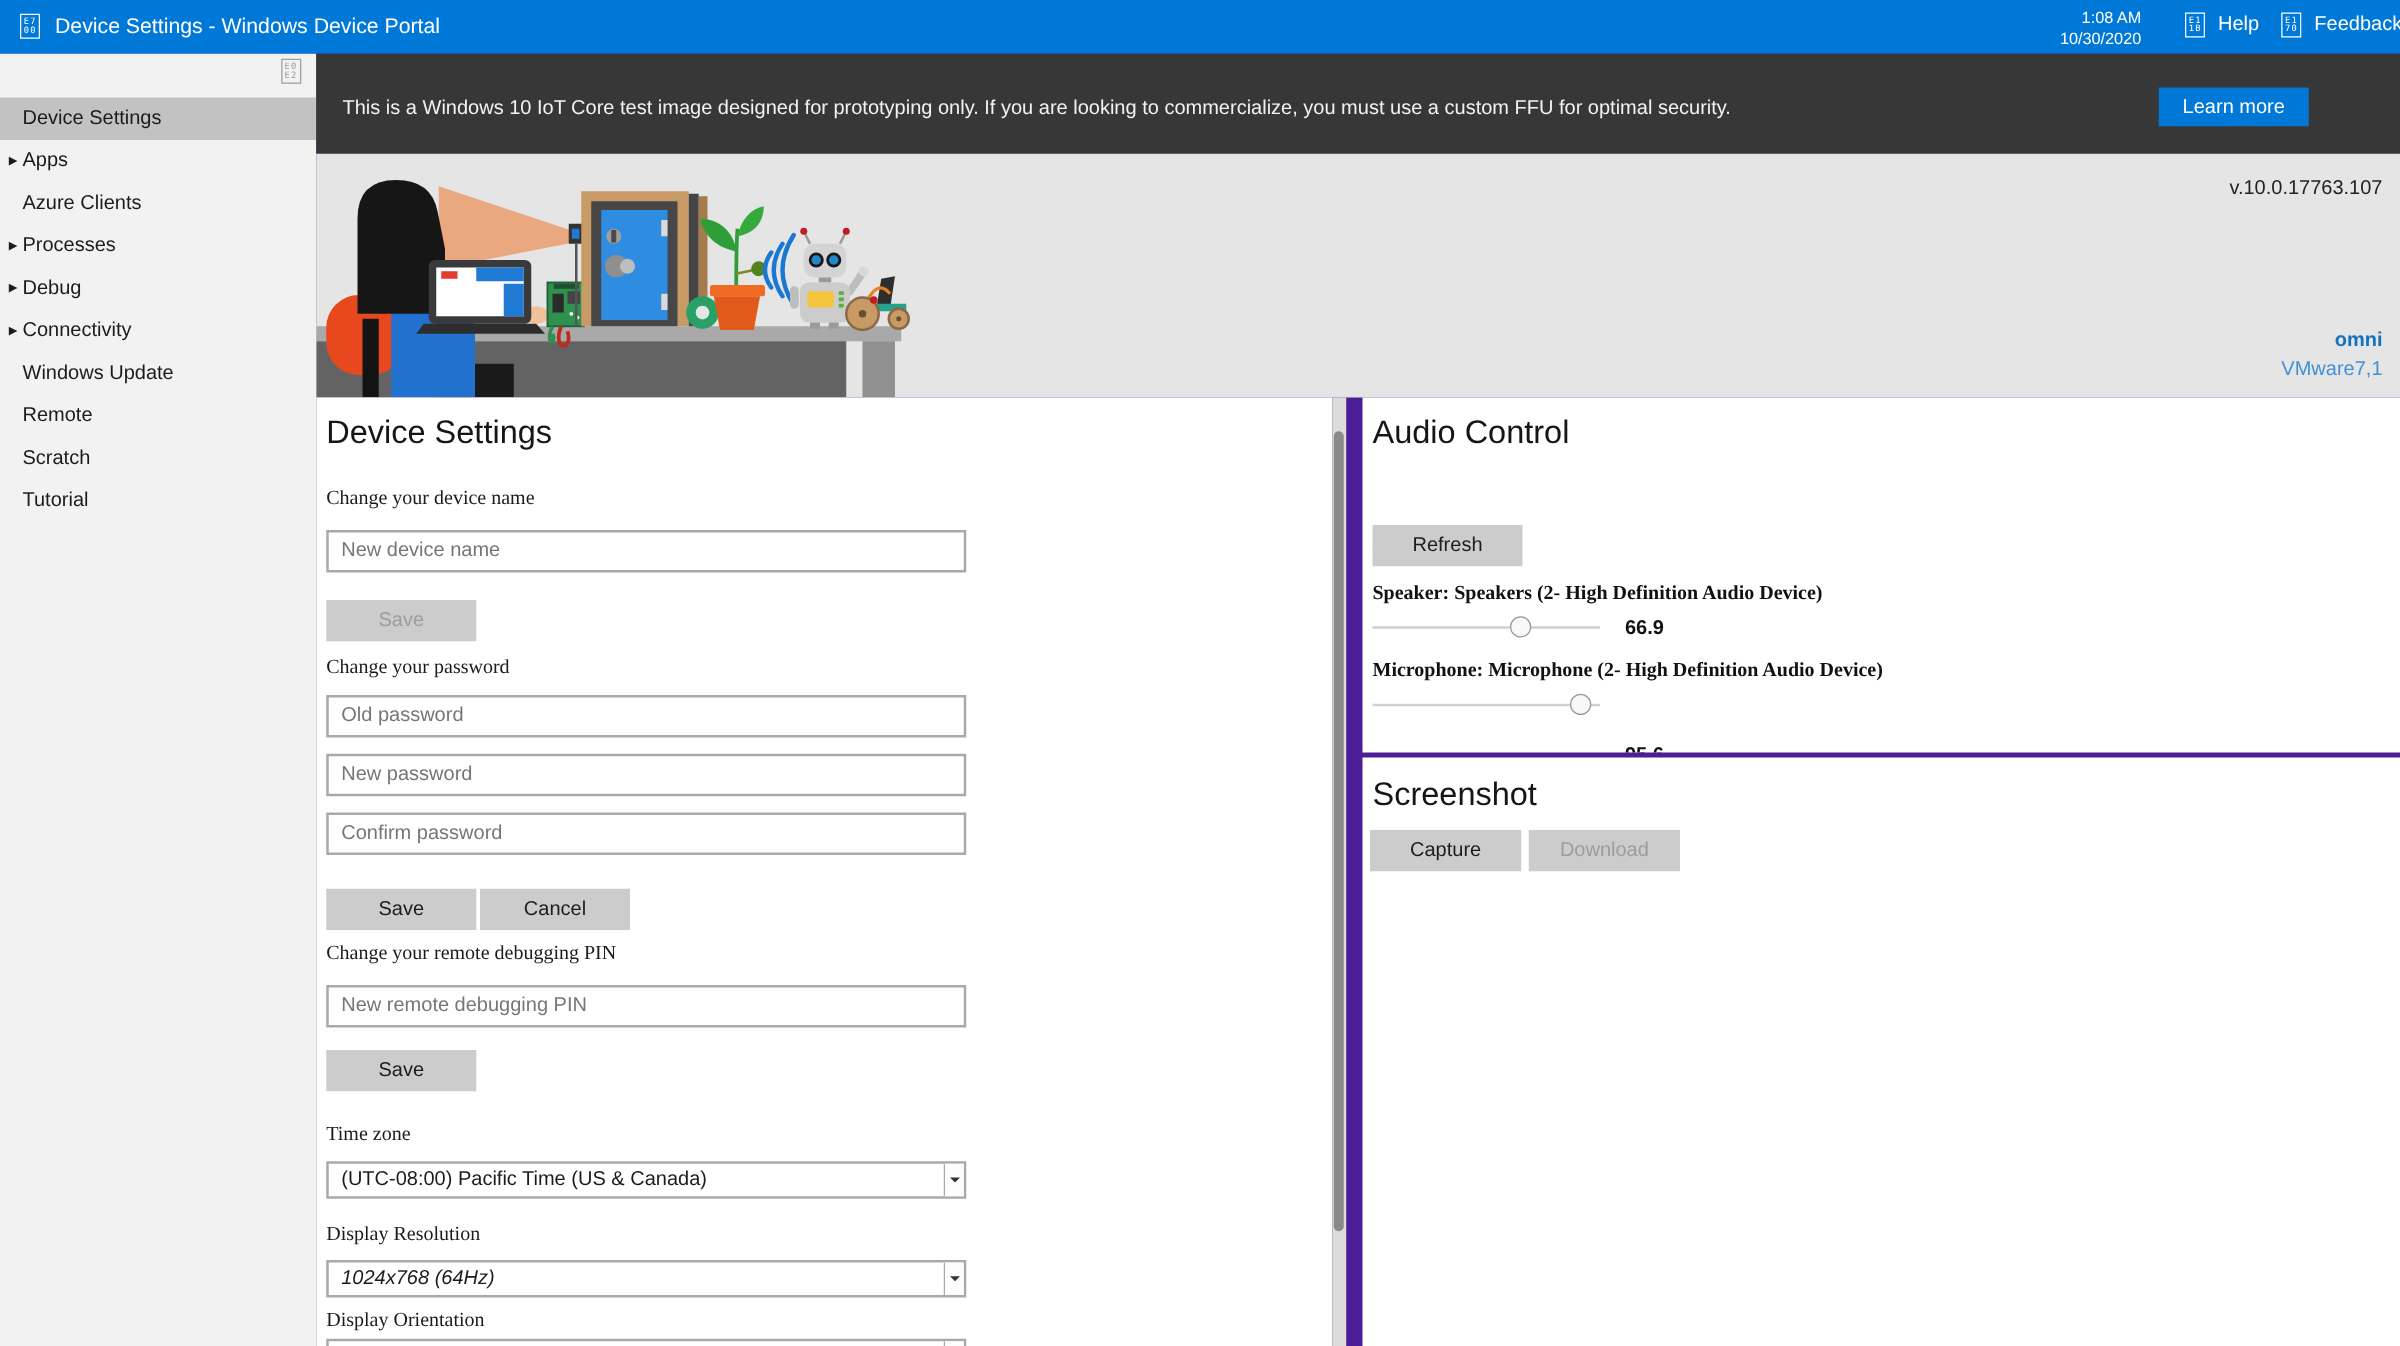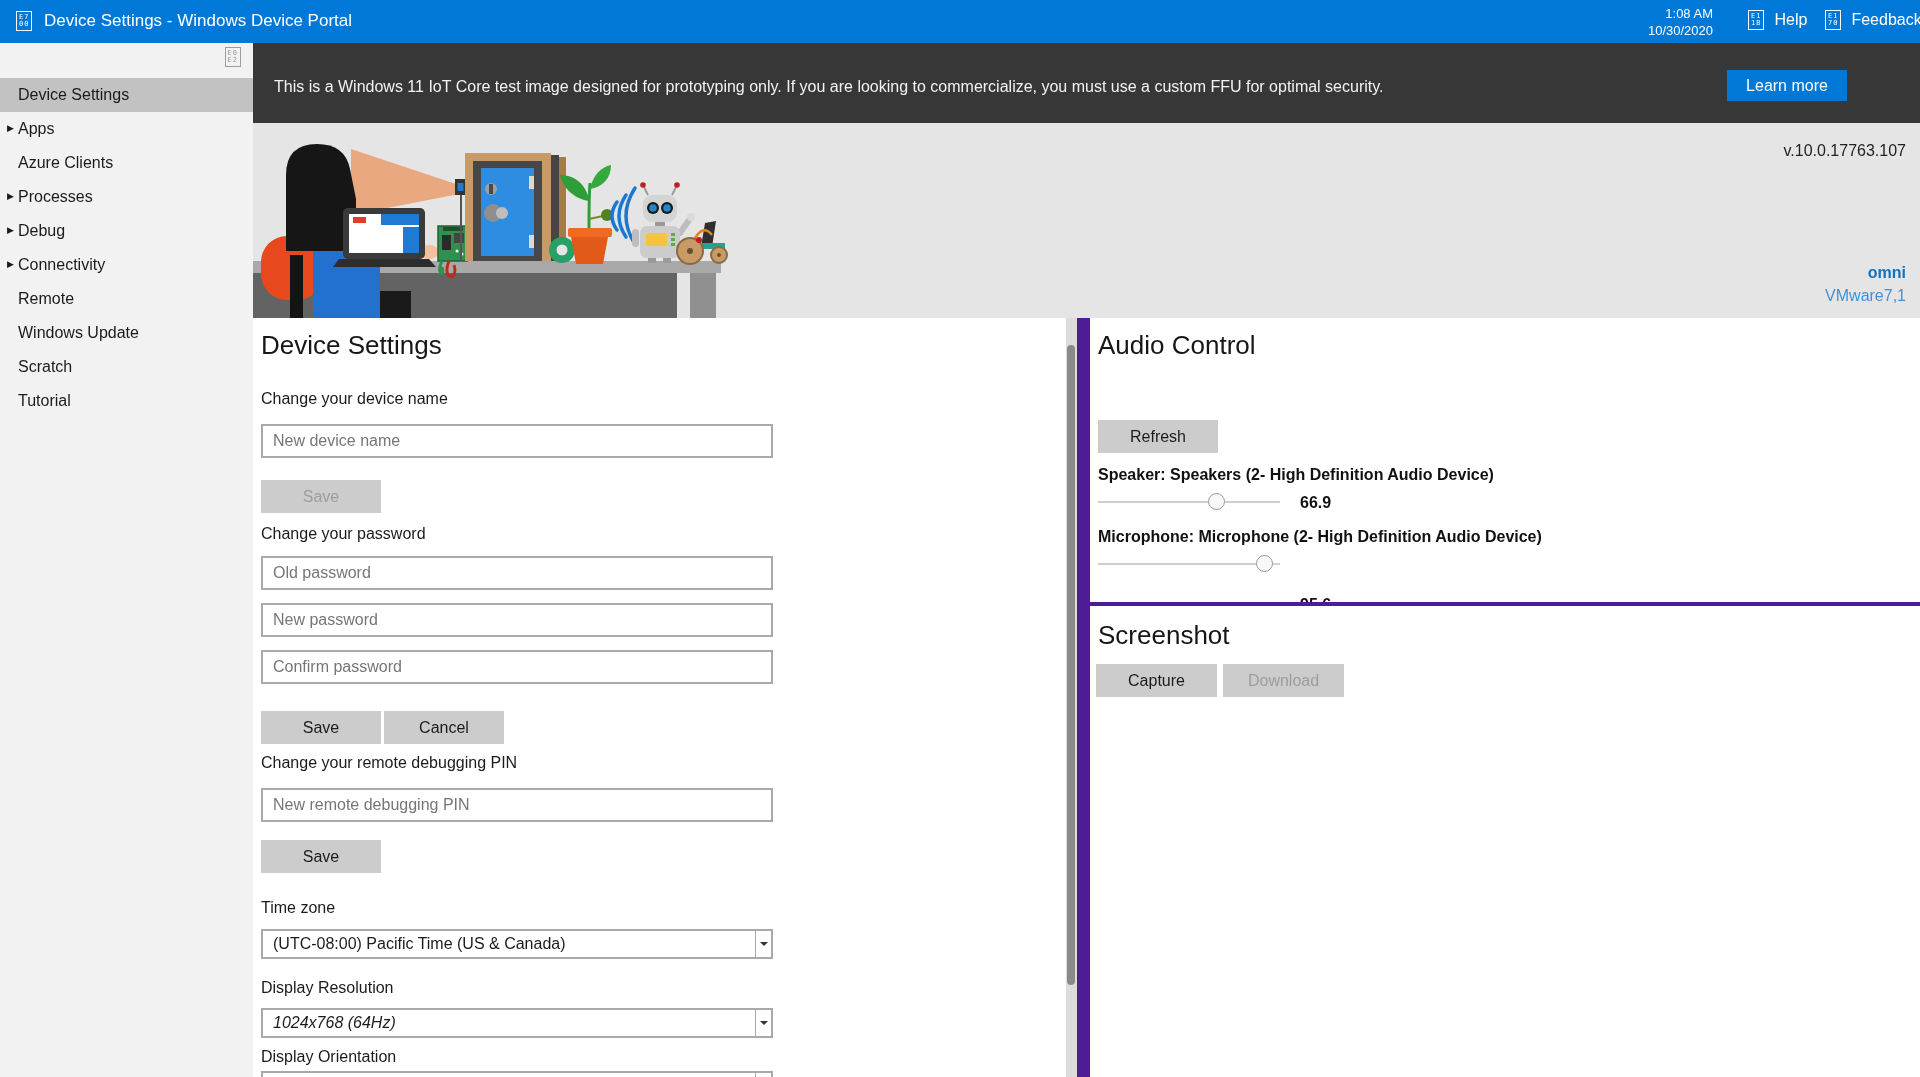--- a/index.html
+++ b/index.html
@@ -43,21 +43,21 @@
 
   
   .panel{position:absolute;background:#fff;overflow:hidden;}
   .panel-left{left:253px;top:318px;width:813px;height:759px;}
   .panel-audio{left:1090px;top:318px;width:830px;height:284px;}
   .panel-shot{left:1090px;top:606px;width:830px;height:471px;}
   .vscroll{position:absolute;left:1066px;top:318px;width:11px;height:759px;background:#dcdcdc;}
   .vthumb{position:absolute;left:1px;top:27px;width:8px;height:640px;border-radius:4px;background:#8a8a8a;cursor:pointer;}
 
   .h2{position:absolute;left:8px;font-size:26px;font-weight:400;color:#161616;white-space:nowrap;}
-  .lbl{position:absolute;left:8px;font-size:16px;color:#1b1b1b;white-space:nowrap;}
+  .lbl{position:absolute;left:8px;font-size:16px;color:#1b1b1b;white-space:nowrap;font-family:Liberation Serif, serif;}
   .lbl.bold{font-weight:bold;color:#111;}
 
   .txt{position:absolute;left:8px;width:512px;height:34px;border:2px solid #a9a9a9;background:#fff;
        font-family:"Liberation Sans",sans-serif;font-size:16px;color:#222;padding:0 10px;}
   .txt::placeholder{color:#767676;opacity:1;}
 
   .btn{position:absolute;width:120px;height:33px;background:#cccccc;border:none;
        font-family:"Liberation Sans",sans-serif;font-size:16px;color:#1c1c1c;cursor:pointer;}
   .btn.disabled{color:#9d9d9d;cursor:default;}
 
@@ -128,39 +128,39 @@
         <div class="side-item">
           <span class="arrow">▶</span>
           <span class="side-label">Debug</span>
         </div>
         <div class="side-item">
           <span class="arrow">▶</span>
           <span class="side-label">Connectivity</span>
         </div>
         <div class="side-item">
           <span class="arrow"></span>
+          <span class="side-label">Windows Update</span>
+        </div>
+        <div class="side-item">
+          <span class="arrow"></span>
           <span class="side-label">Remote</span>
         </div>
         <div class="side-item">
           <span class="arrow"></span>
-          <span class="side-label">Windows Update</span>
-        </div>
-        <div class="side-item">
-          <span class="arrow"></span>
           <span class="side-label">Scratch</span>
         </div>
         <div class="side-item">
           <span class="arrow"></span>
           <span class="side-label">Tutorial</span>
         </div>
       </div>
   </div>
 
   <div class="banner">
-    <span class="banner-msg">This is a Windows 11 IoT Core test image designed for prototyping only. If you are looking to commercialize, you must use a custom FFU for optimal security.</span>
+    <span class="banner-msg">This is a Windows 10 IoT Core test image designed for prototyping only. If you are looking to commercialize, you must use a custom FFU for optimal security.</span>
     <button class="learn-more">Learn more</button>
   </div>
 
   <div class="hero">
     <svg viewBox="0 0 480 195" width="480" height="195" style="position:absolute;left:0;top:0;">
 
       <rect x="0" y="138" width="468" height="12" fill="#a9a9a9"></rect>
       <rect x="0" y="150" width="424" height="45" fill="#636363"></rect>
       <rect x="437" y="150" width="26" height="45" fill="#909090"></rect>
 

